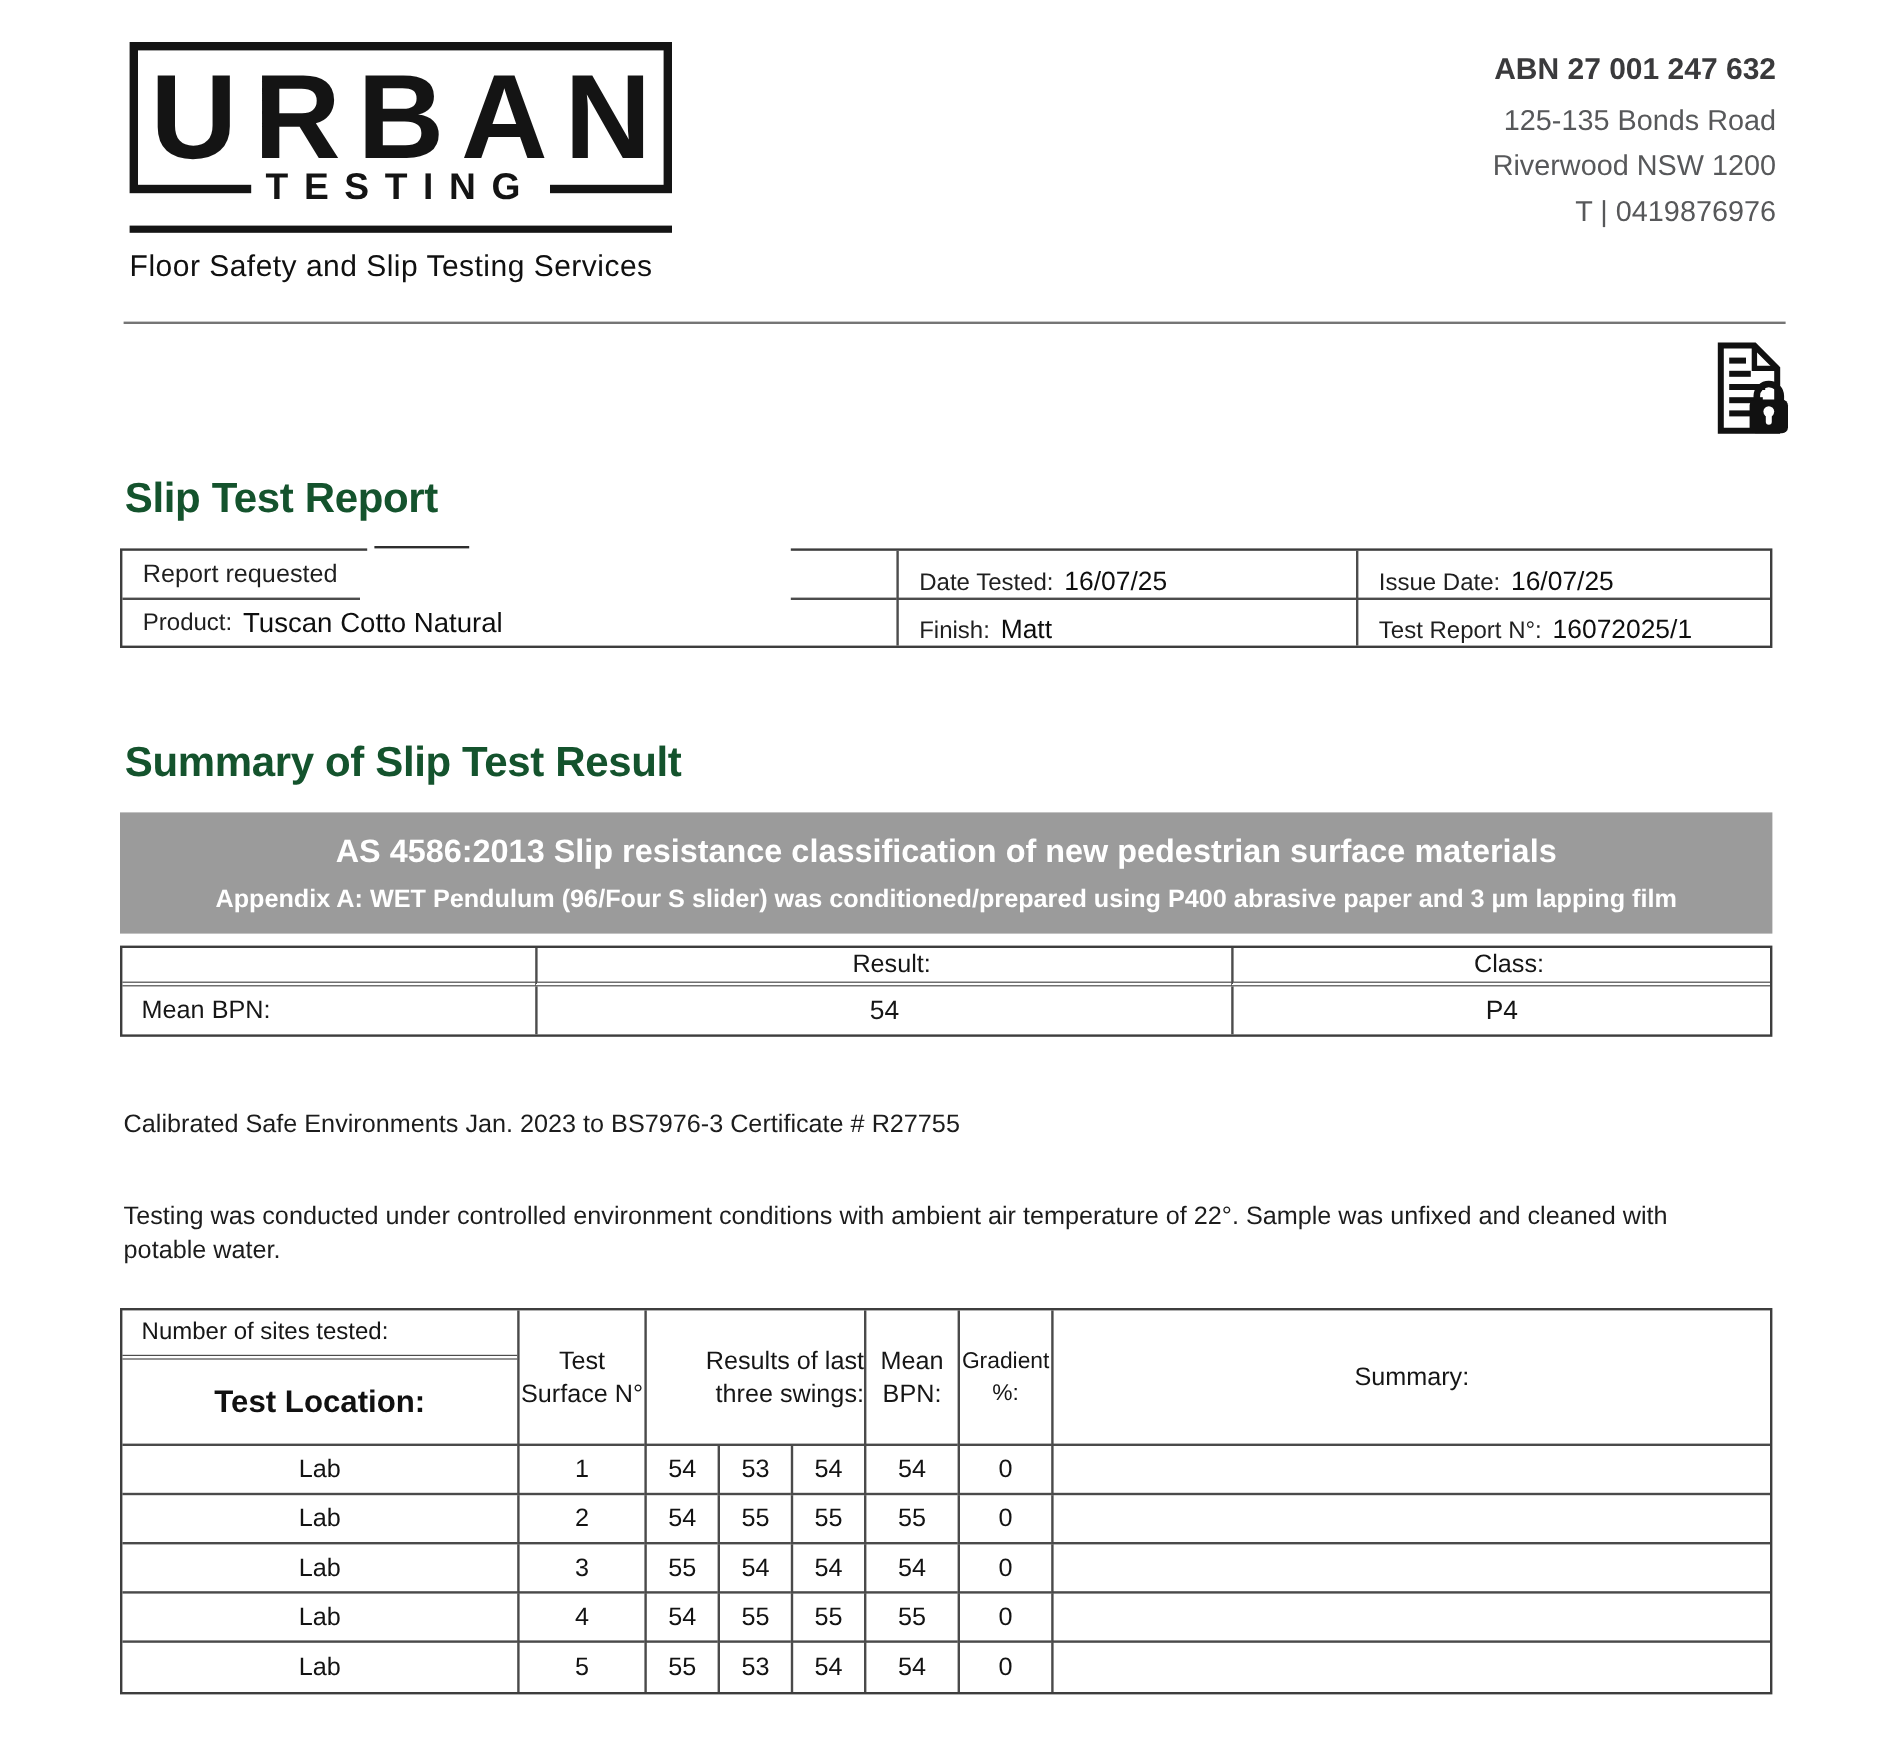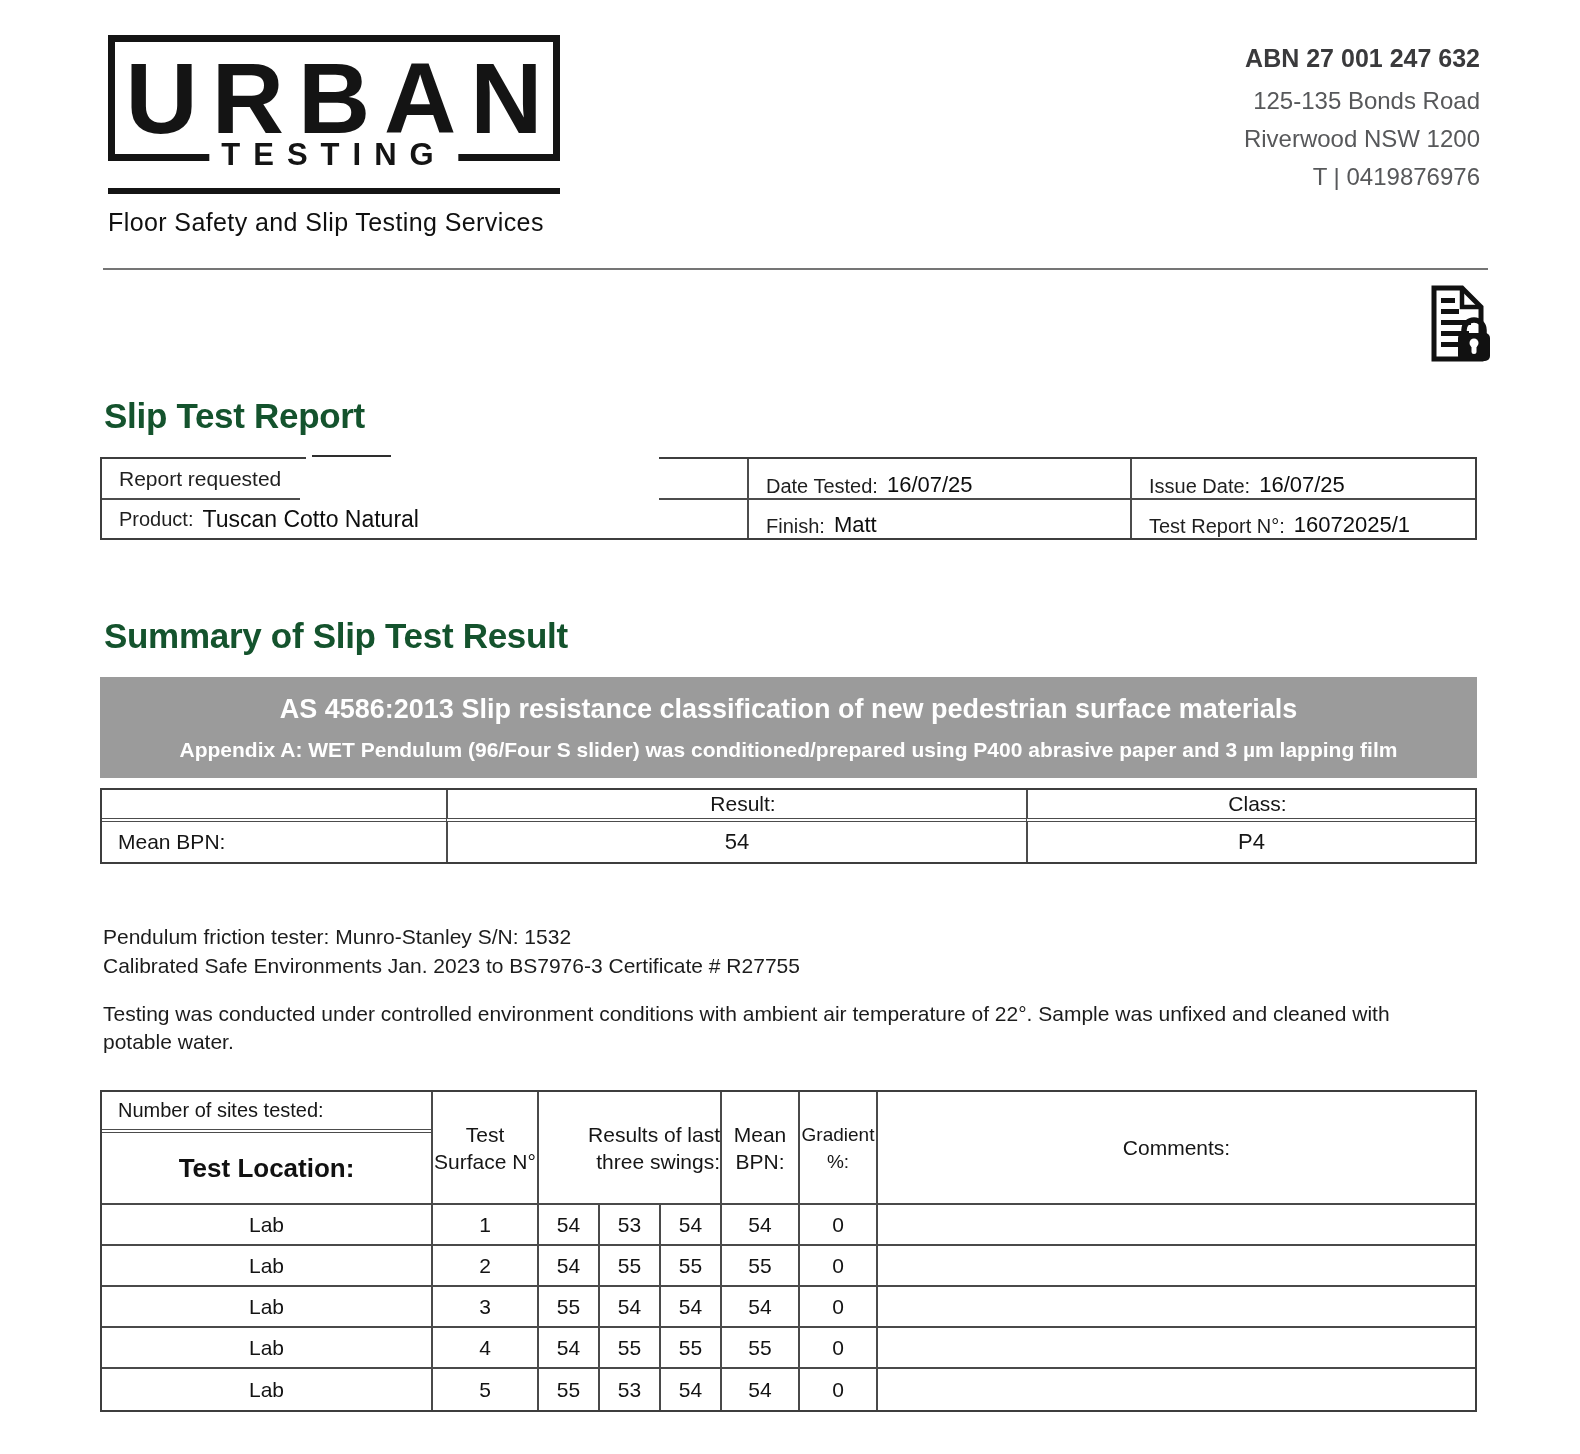--- a/index.html
+++ b/index.html
@@ -160,36 +160,35 @@
   <div class="t2">
     <div class="c hb"></div>
     <div class="c hb v">Result:</div>
     <div class="c hb v">Class:</div>
     <div class="c left">Mean BPN:</div>
     <div class="c v dval">54</div>
     <div class="c v dval">P4</div>
   </div>
 
   <div class="para tester">
-    <div>Pendulum friction tester: Munro-Stanley S/N: 1532</div>
     <div>Calibrated Safe Environments Jan. 2023 to BS7976-3 Certificate # R27755</div>
   </div>
   <div class="para conditions">Testing was conducted under controlled environment conditions with ambient air temperature of 22°. Sample was unfixed and cleaned with potable water.</div>
 
   <div class="t3">
 
     <div class="hc1 hb" style="grid-column:1;grid-row:1;">
       <div class="hc1-top">Number of sites tested:</div>
       <div class="hc1-bot">Test Location:</div>
     </div>
     <div class="hc hb v" style="grid-column:2;grid-row:1;">Test Surface N°</div>
     <div class="hc hb v hswings" style="grid-row:1;">Results of last three swings:</div>
     <div class="hc hb v" style="grid-column:6;grid-row:1;">Mean BPN:</div>
     <div class="hc hb v small" style="grid-column:7;grid-row:1;">Gradient %:</div>
-    <div class="hc hb v" style="grid-column:8;grid-row:1;">Comments:</div>
+    <div class="hc hb v" style="grid-column:8;grid-row:1;">Summary:</div>
 
     <div class="dc hb">Lab</div>
     <div class="dc hb v">1</div>
     <div class="dc hb v">54</div>
     <div class="dc hb v">53</div>
     <div class="dc hb v">54</div>
     <div class="dc hb v">54</div>
     <div class="dc hb v">0</div>
     <div class="dc hb v"></div>
 

